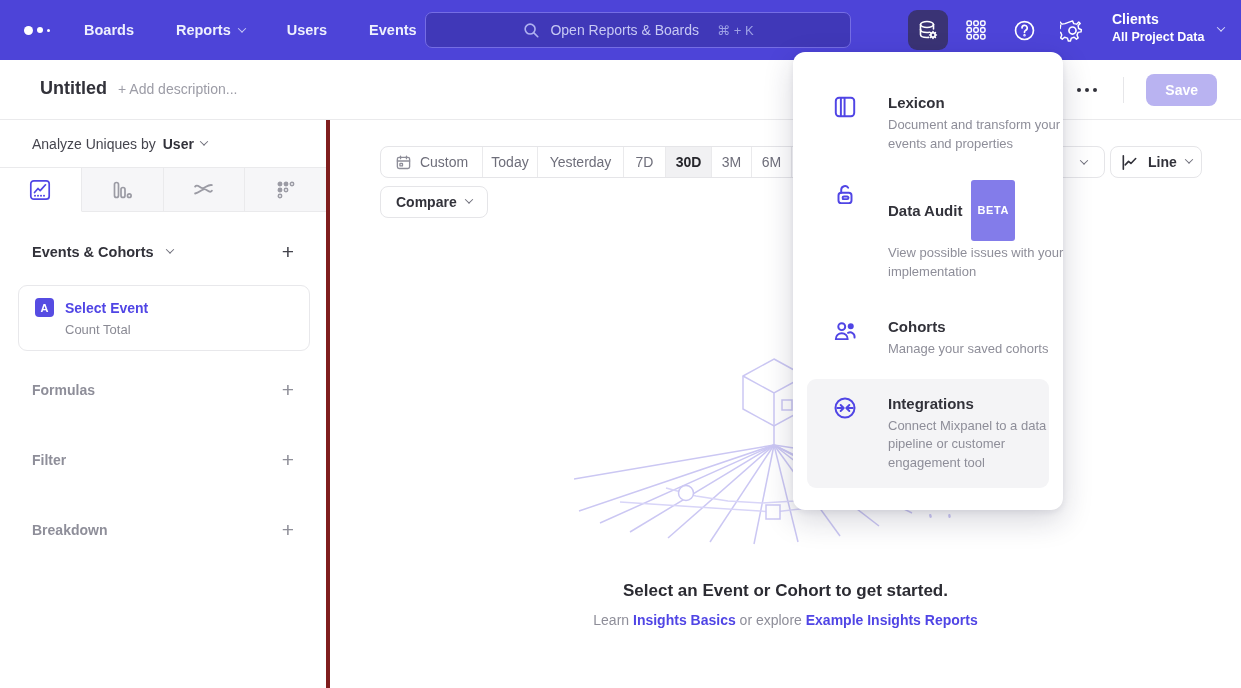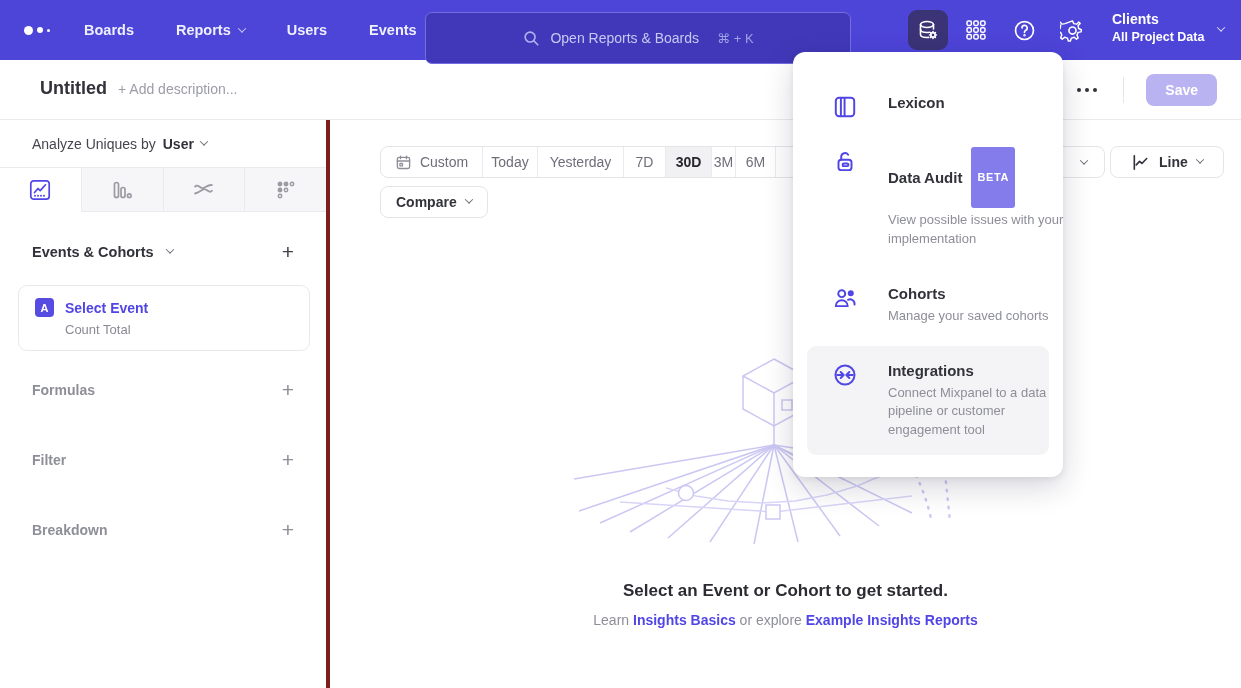--- a/index.html
+++ b/index.html
@@ -11,21 +11,21 @@
   .navbar { position:absolute; left:0; top:0; width:1241px; height:60px; background:#4D44D8; display:flex; align-items:center; z-index:10; }
   .logo { position:absolute; left:24px; top:0; height:60px; display:flex; align-items:center; gap:4px; cursor:pointer; }
   .logo i { display:block; background:#fff; border-radius:50%; }
   .logo i:nth-child(1){ width:9px; height:9px; }
   .logo i:nth-child(2){ width:6px; height:6px; }
   .logo i:nth-child(3){ width:3px; height:3px; }
   .nav-items { position:absolute; left:84px; display:flex; gap:42px; align-items:center; }
   .nav-item { color:#EEF0FD; font-size:14.5px; font-weight:700; display:flex; align-items:center; gap:8px; cursor:pointer; }
   .chev { width:6px; height:6px; border-right:1.8px solid currentColor; border-bottom:1.8px solid currentColor; transform:rotate(45deg) translate(-1px,-1px); display:inline-block; }
   .nav-item .chev { color:#C9CBF6; }
-  .searchbar { position:absolute; left:425px; top:12px; width:426px; height:52px; background:#4038B8; border:1px solid #756DE4; border-radius:7px; display:flex; align-items:center; justify-content:center; gap:10px; cursor:pointer; }
+  .searchbar { position:absolute; left:425px; top:12px; width:426px; height:36px; background:#4038B8; border:1px solid #756DE4; border-radius:7px; display:flex; align-items:center; justify-content:center; gap:10px; cursor:pointer; }
   .searchbar .ph { color:#C7C9F4; font-size:14px; }
   .searchbar .sc { color:#9EA1E6; font-size:13px; margin-left:8px; }
   .nav-iconbtn { position:absolute; top:15px; width:30px; height:30px; display:flex; align-items:center; justify-content:center; cursor:pointer; color:#fff; }
   .nav-iconbtn.active { top:10px; width:40px; height:40px; background:#3A3375; border-radius:9px; }
   .project { position:absolute; left:1112px; top:10px; display:flex; align-items:center; gap:14px; cursor:pointer; color:#fff; }
   .project .pn { font-size:14px; font-weight:700; line-height:19px; }
   .project .ps { font-size:12.5px; font-weight:700; line-height:17px; }
   .project .chev { color:#DADCF9; margin-top:2px; }
 
   
@@ -66,21 +66,21 @@
   .main { position:absolute; left:330px; top:120px; width:911px; height:568px; background:#fff; }
   .datebar { position:absolute; left:50px; top:26px; width:725px; height:32px; background:#fff; border:1px solid #E5E5E8; border-radius:8px; display:flex; align-items:stretch; overflow:hidden; }
   .datecell { display:flex; align-items:center; justify-content:center; gap:8px; font-size:14px; color:#6E6E7A; border-right:1px solid #EAEAEC; cursor:pointer; padding:0 4px; }
   .datecell.active { background:#F1F1F3; color:#26262C; font-weight:700; }
   .datecell .cal { color:#8E8E99; }
   .date-spacer { flex:1; }
   .datecell.endcap { border-right:none; border-left:1px solid #EAEAEC; width:42px; color:#6E6E7A; }
   .btn { display:inline-flex; align-items:center; gap:9px; background:#fff; border:1px solid #E5E5E8; border-radius:8px; font-size:14px; font-weight:600; color:#32323A; cursor:pointer; }
   .compare-btn { position:absolute; left:50px; top:66px; height:32px; padding:0 15px; }
   .compare-btn .chev, .linetype-btn .chev { color:#6E6E7A; margin-top:-2px; }
-  .linetype-btn { position:absolute; left:780px; top:26px; height:32px; padding:0 20px; }
+  .linetype-btn { position:absolute; left:780px; top:26px; height:32px; padding:0 9px; }
   .illustration { position:absolute; left:calc(50% - 212px); top:233px; pointer-events:none; }
   .empty-title { position:absolute; left:0; top:461px; width:100%; text-align:center; font-size:17px; font-weight:700; color:#2B2B32; }
   .empty-links { position:absolute; left:0; top:492px; width:100%; text-align:center; font-size:14px; color:#8E8E99; }
   .empty-links a { color:#5045E5; font-weight:700; text-decoration:none; cursor:pointer; }
 
   
   .menu-panel { position:absolute; left:793px; top:52px; width:270px; background:#fff; border-radius:12px; box-shadow:0 10px 30px rgba(30,30,60,0.18), 0 2px 6px rgba(30,30,60,0.08); z-index:40; padding:40px 0 22px 0; }
   .menu-item { display:flex; gap:30px; padding:0 16px 0 39px; cursor:pointer; }
   .menu-item.m1 { margin-bottom:35px; }
   .menu-item.m0 { margin-bottom:27px; }
@@ -295,21 +295,21 @@
       </div>
     <div class="datecell" style="width:86px;">
         <span>Yesterday</span>
       </div>
     <div class="datecell" style="width:42px;">
         <span>7D</span>
       </div>
     <div class="datecell active" style="width:46px;">
         <span>30D</span>
       </div>
-    <div class="datecell" style="width:24px;">
+    <div class="datecell" style="width:40px;">
         <span>3M</span>
       </div>
     <div class="datecell" style="width:40px;">
         <span>6M</span>
       </div>
     <div class="date-spacer"></div>
     <div class="datecell endcap">
         <span class="chev"></span>
       </div>
   </div>
@@ -380,20 +380,21 @@
     <span class="mi-icon">
       <svg width="26" height="26" viewBox="0 0 24 24" fill="none" stroke="currentColor" stroke-width="1.8" stroke-linejoin="round">
         <rect x="3.5" y="3.5" width="17" height="17" rx="3"></rect>
         <path d="M8.2 3.5v17 M11.6 3.5v17"></path>
       </svg>
     </span>
     <div>
       <div class="mi-title">
           <span>Lexicon</span>
         </div>
+      <div class="mi-desc">Document and transform your events and properties</div>
     </div>
   </div>
 
   <div class="menu-item m1">
     <span class="mi-icon">
       <svg width="26" height="26" viewBox="0 0 24 24" fill="none" stroke="currentColor" stroke-width="1.8" stroke-linecap="round" stroke-linejoin="round">
         <path d="M8.5 10 V7.2 a3.5 3.5 0 0 1 6.4-1.9"></path>
         <rect x="6" y="10" width="12" height="9.5" rx="2.5"></rect>
         <path d="M10 15.8 h4 a1.2 1.2 0 0 0 0-2.4 h-3 a1.2 1.2 0 0 0 0 2.4"></path>
       </svg>

